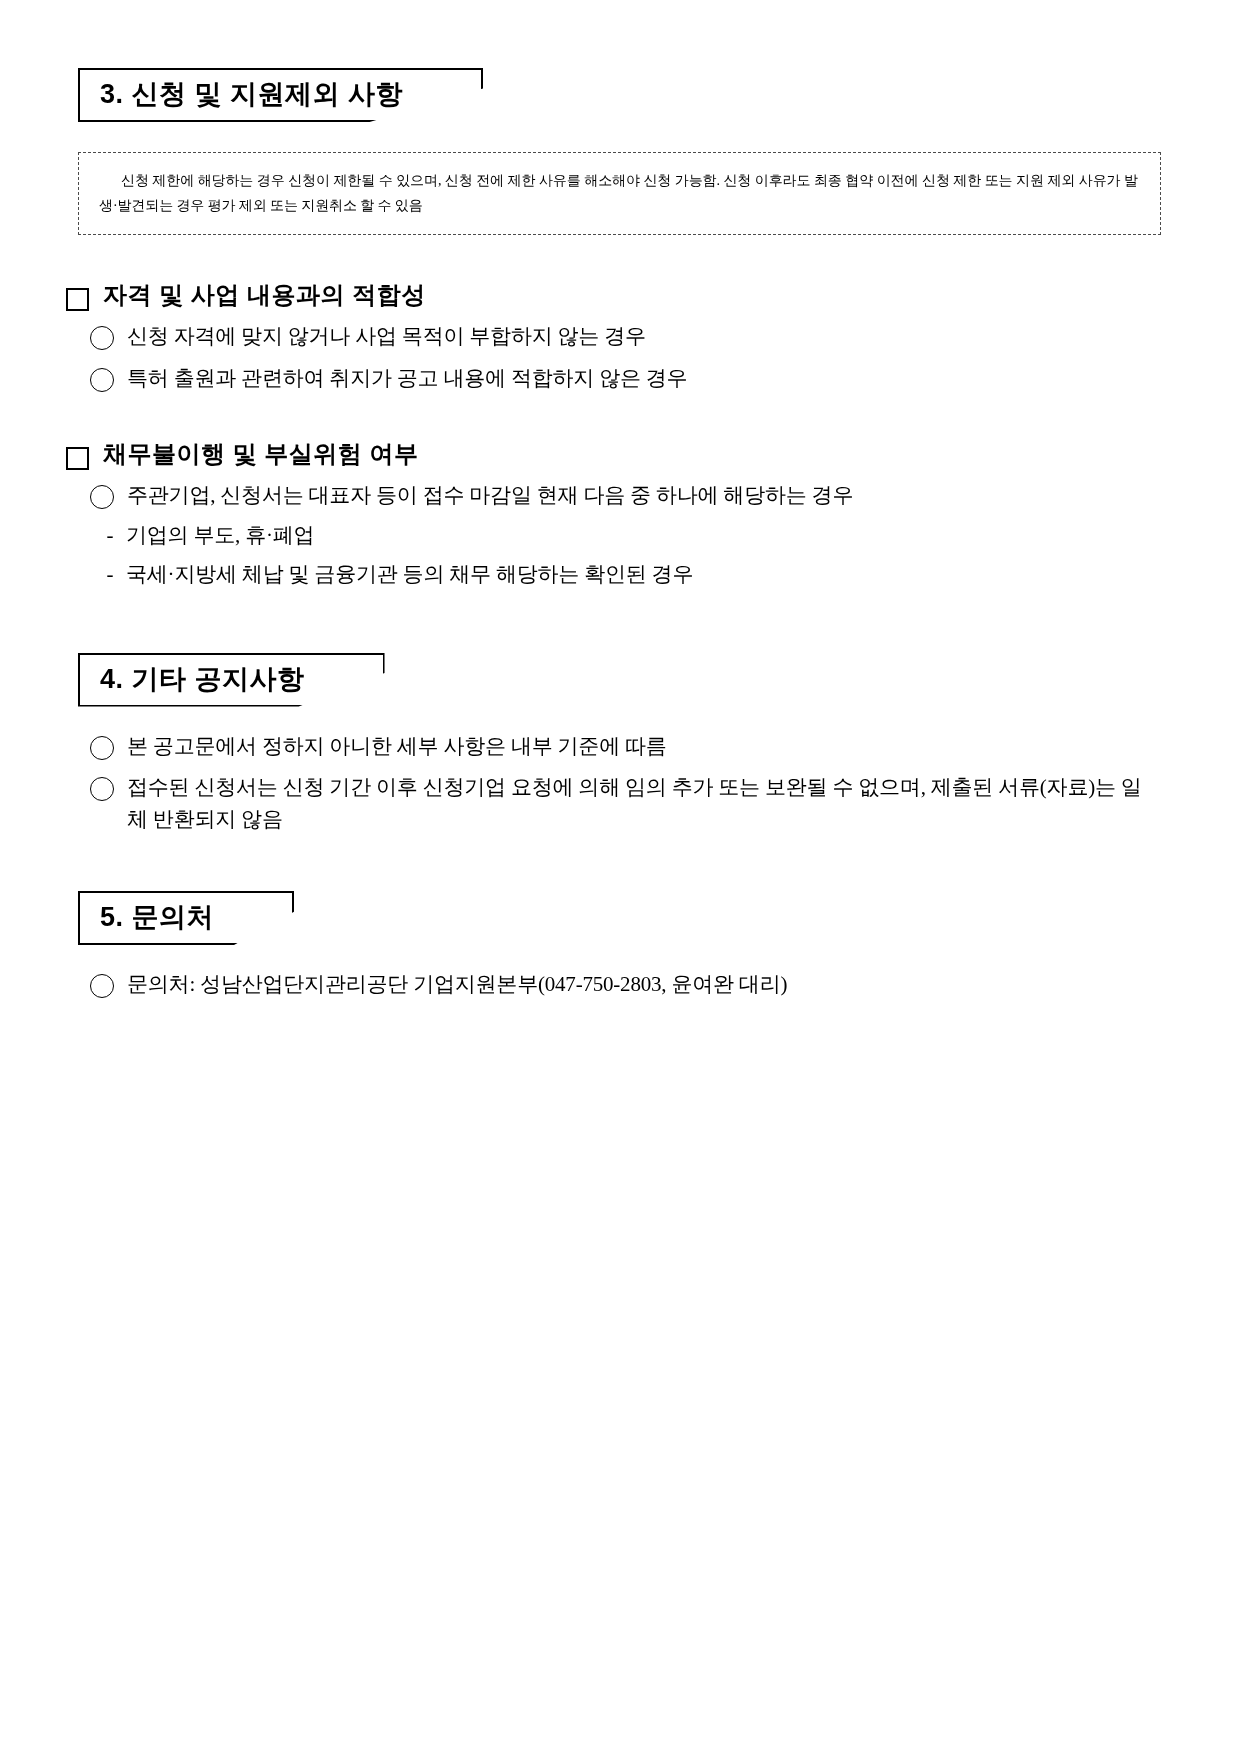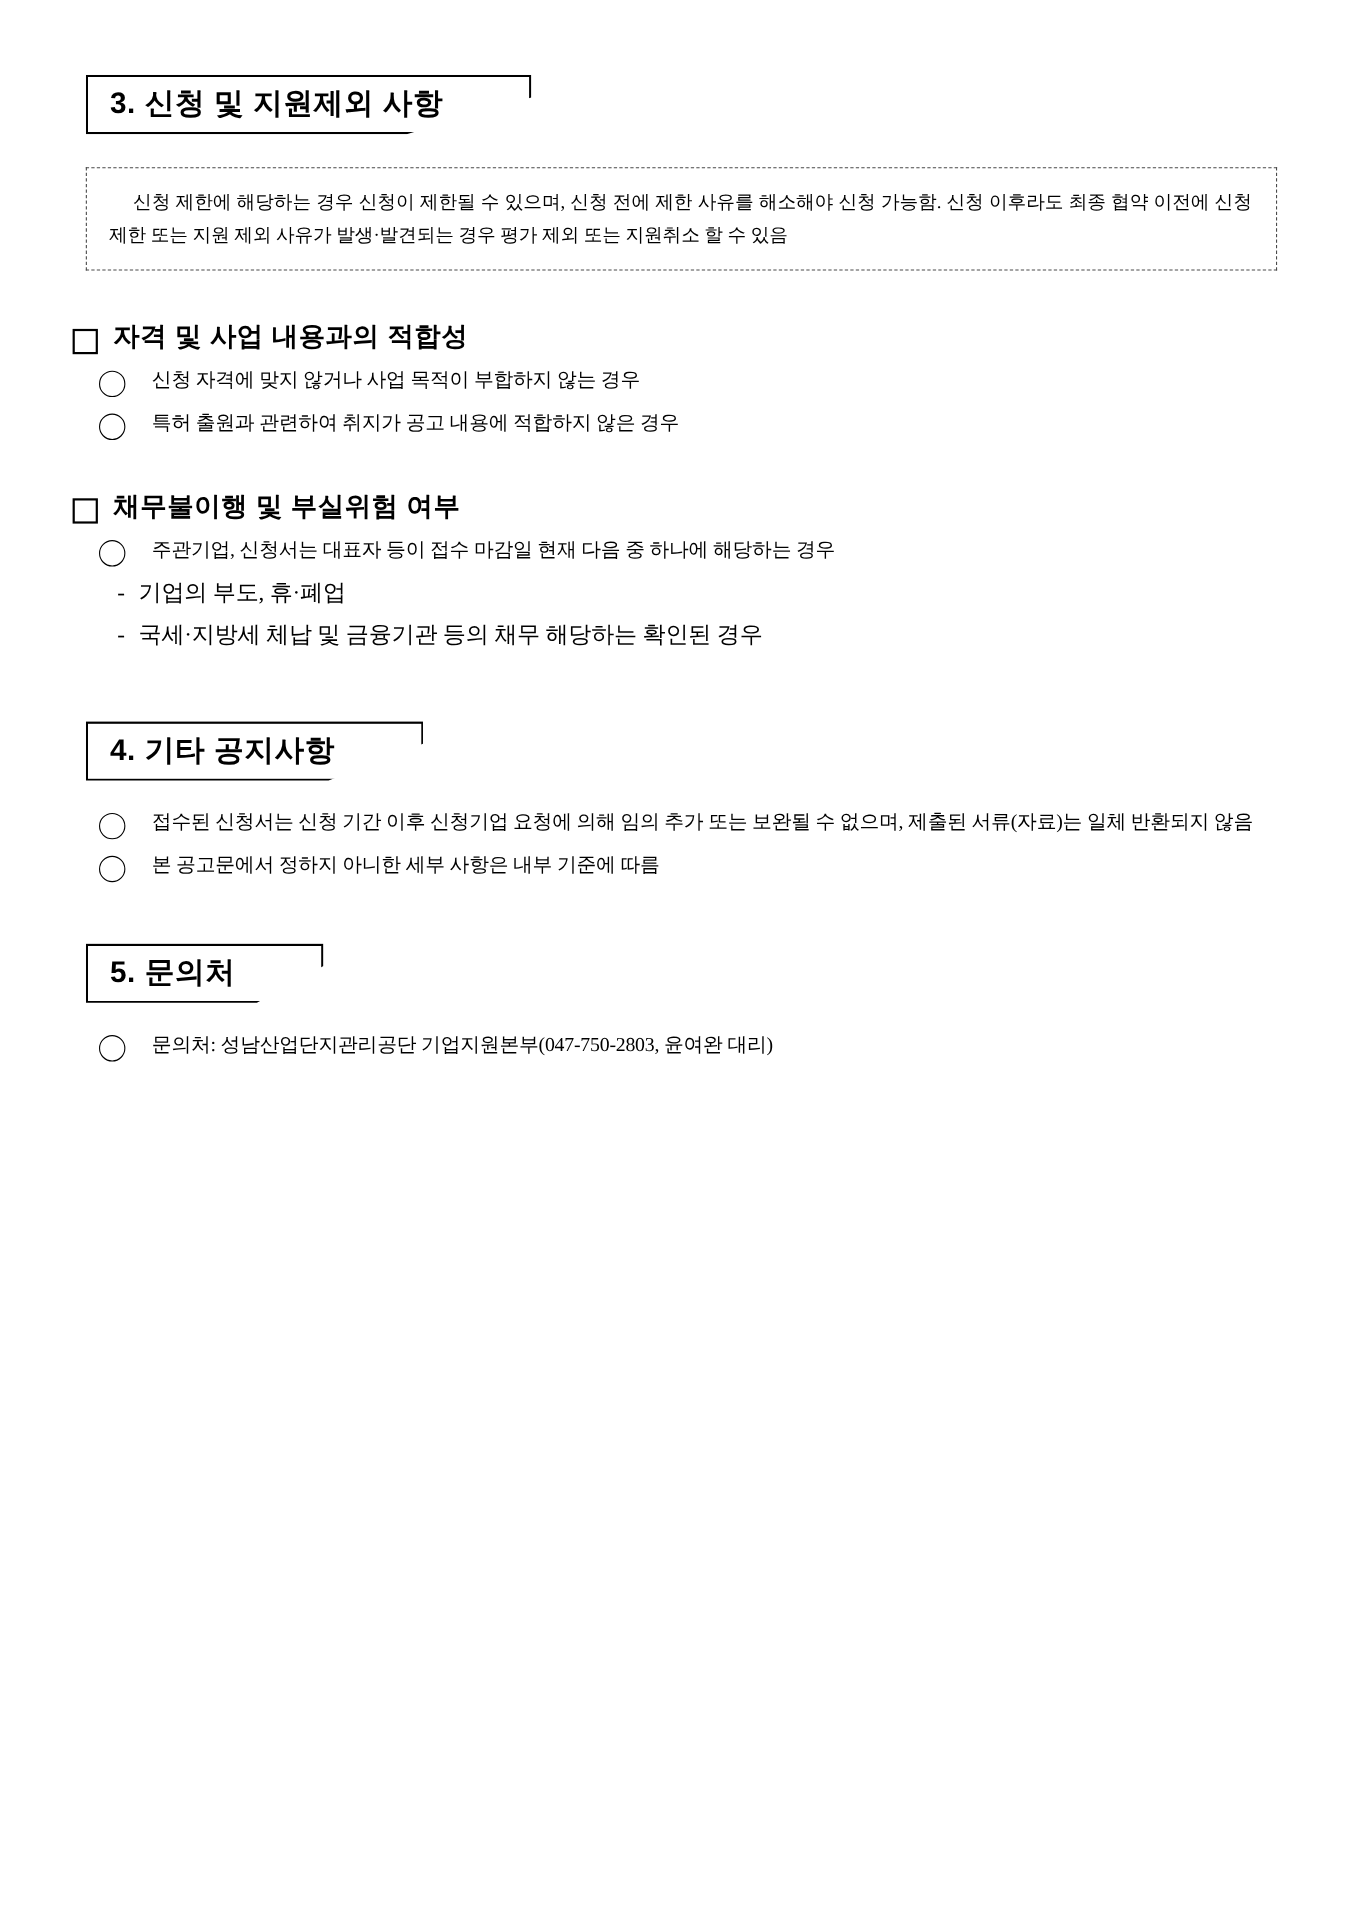--- a/index.html
+++ b/index.html
@@ -44,21 +44,21 @@
     font-family: "Liberation Sans", "DejaVu Sans", sans-serif;
     
     clip-path: polygon(0 0, 100% 0, 100% 38%, 72% 100%, 0 100%);
   }
 
   
   .intro-box {
     margin: 30px 62px 0 62px;
     border: 1px dashed #4a4a4a;
     padding: 16px 22px 16px 20px;
-    font-size: 17px;
+    font-size: 14px;
     line-height: 1.75;
     text-align: justify;
     letter-spacing: -0.1px;
   }
   .intro-box p {
     margin: 0;
     text-indent: 22px;
   }
 
   
@@ -77,24 +77,23 @@
     border: 2.2px solid #000;
     margin-right: 14px;
     flex: 0 0 auto;
   }
 
   
   .bullet {
     display: flex;
     align-items: flex-start;
     margin: 10px 0 0 74px;
-    font-size: 18px;
+    font-size: 21px;
     line-height: 1.5;
     letter-spacing: -0.2px;
-    gap: 11px;
   }
   .bullet .mark {
     flex: 0 0 auto;
     width: 22px;
     height: 22px;
     border: 1.8px solid #000;
     border-radius: 50%;
     margin-right: 13px;
     margin-top: 5px;
   }
@@ -175,25 +174,25 @@
   
   <div class="sec-gap-2"></div>
 
   <div class="section-head">
     <div class="head-box">4. 기타 공지사항</div>
   </div>
   <div class="after-head"></div>
 
   <div class="bullet">
     <span class="mark"></span>
+    <span class="txt">본 공고문에서 정하지 아니한 세부 사항은 내부 기준에 따름</span>
+  </div>
+  <div class="bullet">
+    <span class="mark"></span>
     <span class="txt">접수된 신청서는 신청 기간 이후 신청기업 요청에 의해 임의 추가 또는 보완될 수 없으며, 제출된 서류(자료)는 일체 반환되지 않음</span>
-  </div>
-  <div class="bullet">
-    <span class="mark"></span>
-    <span class="txt">본 공고문에서 정하지 아니한 세부 사항은 내부 기준에 따름</span>
   </div>
 
   
   <div class="sec-gap-3"></div>
 
   <div class="section-head">
     <div class="head-box">5. 문의처</div>
   </div>
   <div class="after-head"></div>
 

